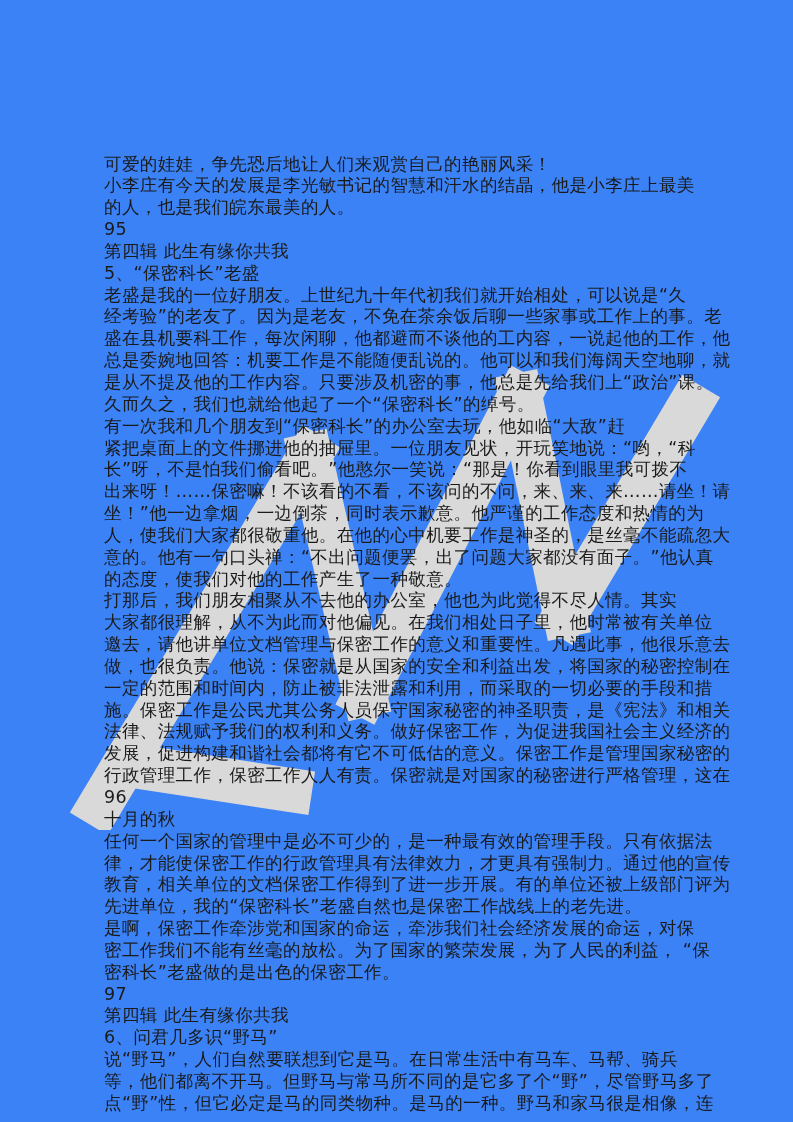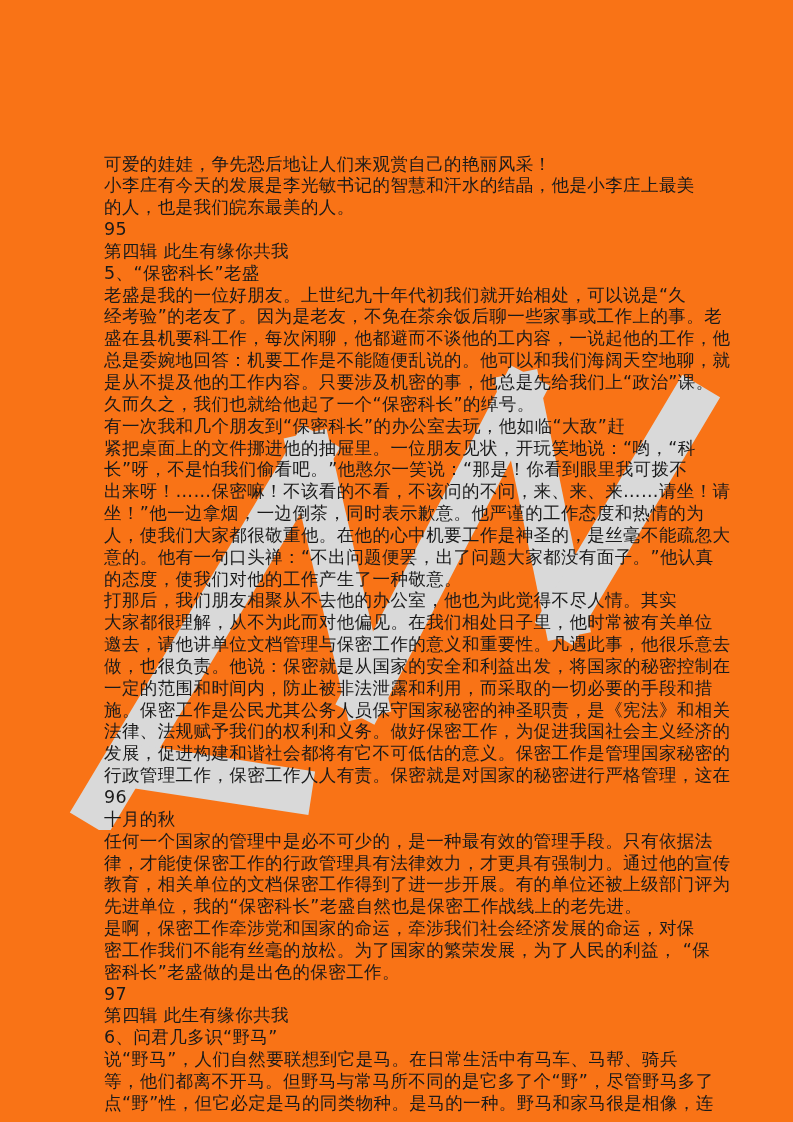--- a/index.html
+++ b/index.html
@@ -4,21 +4,21 @@
 <style>
   html, body {
     margin: 0;
     padding: 0;
     background: #ffffff;
   }
   .page {
     position: relative;
     width: 793px;
     height: 1122px;
-    background: #f97316;
+    background: #3b82f6;
     overflow: hidden;
     font-family: "DejaVu Sans", "Liberation Sans", sans-serif;
   }
   .watermark {
     position: absolute;
     left: 60px;
     top: 350px;
     width: 660px;
     height: 480px;
     z-index: 0;

